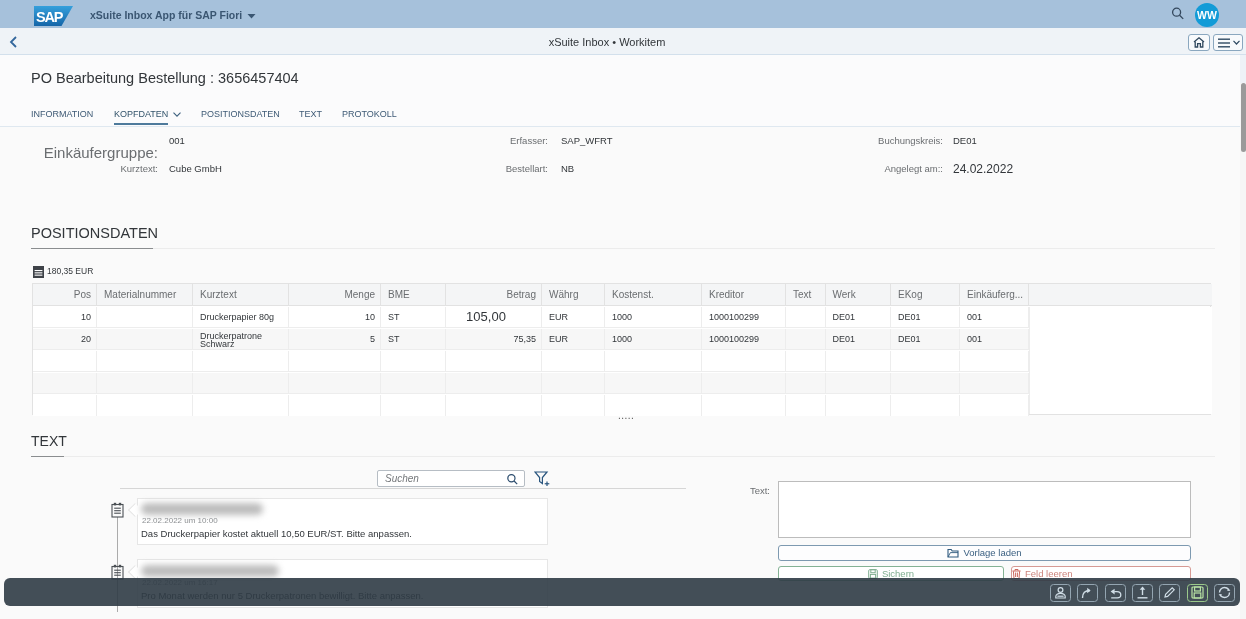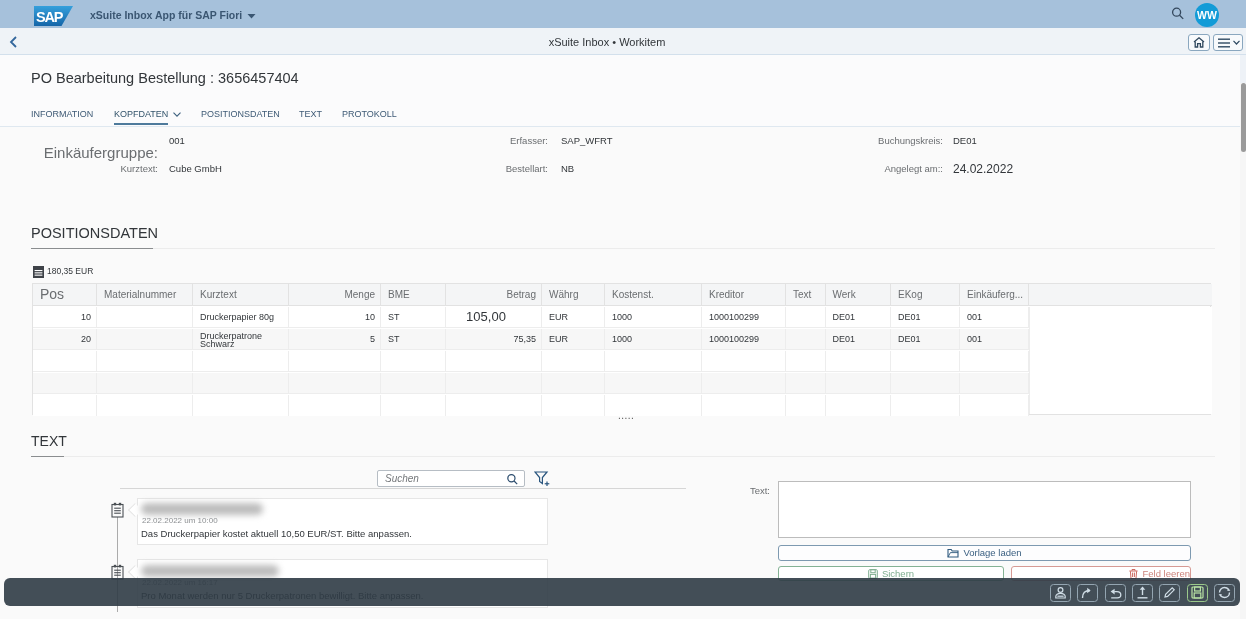--- a/index.html
+++ b/index.html
@@ -87,21 +87,21 @@
 <svg class="abs" style="left:33px;top:265.5px;" width="11" height="12" viewBox="0 0 11 12">
   <rect x="0" y="0" width="11" height="12" fill="#3e4248"></rect>
   <rect x="1.6" y="4" width="7.8" height="1.1" fill="#fff"></rect>
     <rect x="1.6" y="6.3" width="7.8" height="1.1" fill="#fff"></rect>
     <rect x="1.6" y="8.6" width="7.8" height="1.1" fill="#fff"></rect>
 </svg>
 <div class="abs" style="left:47px;top:266.5px;font-size:8.5px;line-height:9px;color:#32363a;">180,35 EUR</div>
 
 <div class="abs" id="tbl" style="left:32px;top:283px;width:1179px;height:132px;background:#fff;border:1px solid #e2e2e2;color:#32363a;">
     <div style="position:absolute;left:0;top:0;width:996px;height:22px;background:#f4f5f6;border-bottom:1px solid #e2e2e2;">
-      <div style="position:absolute;left:0px;top:0;width:64px;height:22px;border-right:1px solid #e2e2e2;color:#6a6d70;font-size:14px;line-height:21px;padding:0 5px 0 7px;overflow:hidden;white-space:nowrap;">Pos</div>
+      <div style="position:absolute;left:0px;top:0;width:64px;height:22px;border-right:1px solid #e2e2e2;color:#6a6d70;font-size:10px;line-height:21px;padding:0 5px 0 7px;overflow:hidden;white-space:nowrap;text-align:right;">Pos</div>
       <div style="position:absolute;left:64px;top:0;width:96px;height:22px;border-right:1px solid #e2e2e2;color:#6a6d70;font-size:10px;line-height:21px;padding:0 5px 0 7px;overflow:hidden;white-space:nowrap;text-align:left;">Materialnummer</div>
       <div style="position:absolute;left:160px;top:0;width:96px;height:22px;border-right:1px solid #e2e2e2;color:#6a6d70;font-size:10px;line-height:21px;padding:0 5px 0 7px;overflow:hidden;white-space:nowrap;text-align:left;">Kurztext</div>
       <div style="position:absolute;left:256px;top:0;width:92px;height:22px;border-right:1px solid #e2e2e2;color:#6a6d70;font-size:10px;line-height:21px;padding:0 5px 0 7px;overflow:hidden;white-space:nowrap;text-align:right;">Menge</div>
       <div style="position:absolute;left:348px;top:0;width:65px;height:22px;border-right:1px solid #e2e2e2;color:#6a6d70;font-size:10px;line-height:21px;padding:0 5px 0 7px;overflow:hidden;white-space:nowrap;text-align:left;">BME</div>
       <div style="position:absolute;left:413px;top:0;width:96px;height:22px;border-right:1px solid #e2e2e2;color:#6a6d70;font-size:10px;line-height:21px;padding:0 5px 0 7px;overflow:hidden;white-space:nowrap;text-align:right;">Betrag</div>
       <div style="position:absolute;left:509px;top:0;width:63px;height:22px;border-right:1px solid #e2e2e2;color:#6a6d70;font-size:10px;line-height:21px;padding:0 5px 0 7px;overflow:hidden;white-space:nowrap;text-align:left;">Währg</div>
       <div style="position:absolute;left:572px;top:0;width:97px;height:22px;border-right:1px solid #e2e2e2;color:#6a6d70;font-size:10px;line-height:21px;padding:0 5px 0 7px;overflow:hidden;white-space:nowrap;text-align:left;">Kostenst.</div>
       <div style="position:absolute;left:669px;top:0;width:84px;height:22px;border-right:1px solid #e2e2e2;color:#6a6d70;font-size:10px;line-height:21px;padding:0 5px 0 7px;overflow:hidden;white-space:nowrap;text-align:left;">Kreditor</div>
       <div style="position:absolute;left:753px;top:0;width:39.5px;height:22px;border-right:1px solid #e2e2e2;color:#6a6d70;font-size:10px;line-height:21px;padding:0 5px 0 7px;overflow:hidden;white-space:nowrap;text-align:left;">Text</div>
       <div style="position:absolute;left:792.5px;top:0;width:65.5px;height:22px;border-right:1px solid #e2e2e2;color:#6a6d70;font-size:10px;line-height:21px;padding:0 5px 0 7px;overflow:hidden;white-space:nowrap;text-align:left;">Werk</div>
@@ -242,21 +242,21 @@
   <svg width="12" height="10" viewBox="0 0 12 10" style="vertical-align:-1.5px;margin-right:4px;" fill="none" stroke="#2f5a7e" stroke-width="1.1">
       <path d="M1,9 L1,1.5 L4.2,1.5 L5.2,3 L11,3 L11,9 Z"></path>
       <path d="M1,9 L3.4,4.6 L11,4.6" stroke-width="0.9"></path>
     </svg>Vorlage laden</div>
 <div class="abs" style="left:778px;top:566px;width:226px;height:15px;border:1px solid #84b294;border-radius:3px;background:#fff;text-align:center;font-size:9.5px;color:#7fae90;line-height:13px;">
   <svg width="10" height="10" viewBox="0 0 10 10" style="vertical-align:-1.5px;margin-right:4px;" fill="none" stroke="#7fae90" stroke-width="1">
       <rect x="0.7" y="0.7" width="8.6" height="8.6" rx="1"></rect>
       <rect x="2.8" y="0.7" width="4.4" height="3"></rect>
       <rect x="2.4" y="5.4" width="5.2" height="3.9"></rect>
     </svg>Sichern</div>
-<div class="abs" style="left:1011px;top:566px;width:180px;height:15px;border:1px solid #d69a94;border-radius:3px;background:#fff;text-align:right;font-size:9.5px;color:#cc837b;line-height:13px;">
+<div class="abs" style="left:1011px;top:566px;width:180px;height:15px;border:1px solid #d69a94;border-radius:3px;background:#fff;text-align:left;font-size:9.5px;color:#cc837b;line-height:13px;">
   <svg width="9" height="10" viewBox="0 0 9 10" style="vertical-align:-1.5px;margin-right:4px;" fill="none" stroke="#cc6a60" stroke-width="1">
       <line x1="0.4" y1="2" x2="8.6" y2="2"></line>
       <polyline points="3,1.8 3,0.5 6,0.5 6,1.8"></polyline>
       <polyline points="1.4,2.2 2,9.5 7,9.5 7.6,2.2"></polyline>
       <line x1="3.6" y1="3.6" x2="3.6" y2="8"></line>
       <line x1="5.4" y1="3.6" x2="5.4" y2="8"></line>
     </svg>Feld leeren</div>
 
 <div class="abs" style="left:4px;top:578px;width:1236px;height:28px;border-radius:6px;background:rgba(47,59,69,0.9);"></div>
 <div id="barbtns">

